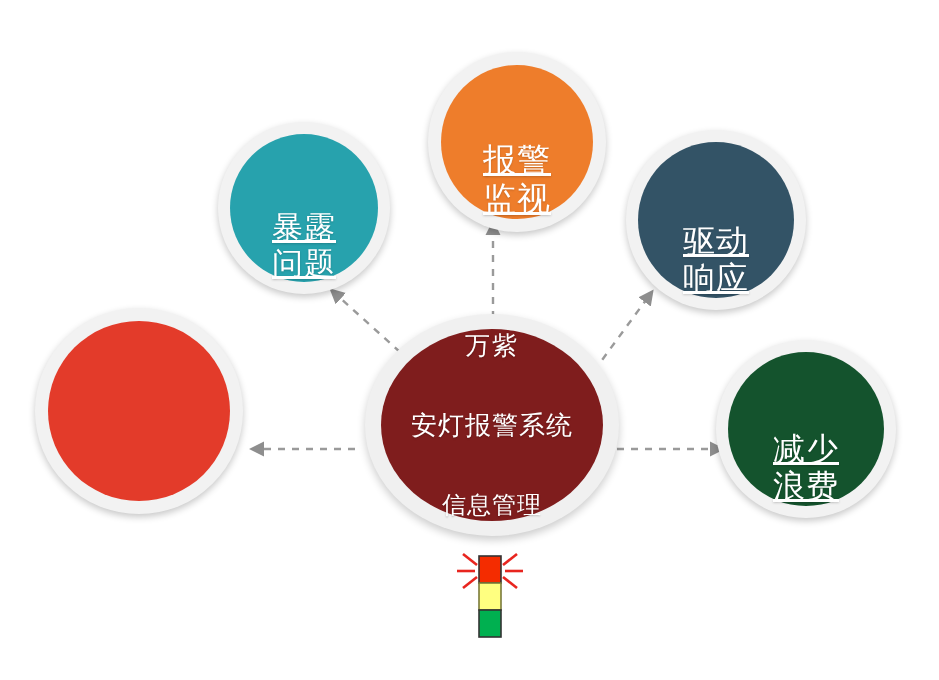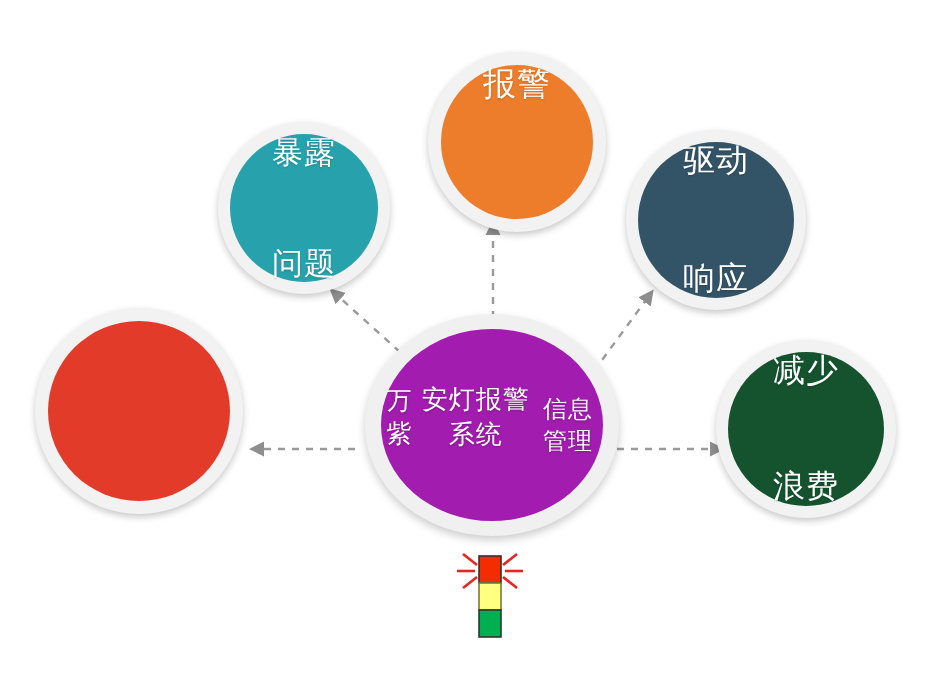--- a/index.html
+++ b/index.html
@@ -37,26 +37,27 @@
     z-index: 3;
     display: flex;
     align-items: center;
     justify-content: center;
   }
   .bubble .core {
     border-radius: 50%;
     display: flex;
     flex-direction: column;
     align-items: center;
-    justify-content: space-between;
+    justify-content: flex-end;
     color: #ffffff;
     text-align: center;
     line-height: 1.18;
     letter-spacing: 1px;
     text-shadow: 0 1px 2px rgba(0,0,0,0.18);
+    text-decoration: underline;
   }
   .bubble .core .ln {
     display: block;
     white-space: nowrap;
   }
 
   
   #hub {
     position: absolute;
     left: 365px;
@@ -68,26 +69,26 @@
     box-shadow: 0 4px 9px rgba(0,0,0,0.20);
     z-index: 4;
     display: flex;
     align-items: center;
     justify-content: center;
   }
   #hub .core {
     width: 222px;
     height: 192px;
     border-radius: 50%;
-    background: #a21caf;
+    background: #7f1d1d;
     color: #fff;
     display: flex;
-    flex-direction: row;
-    align-items: center;
-    justify-content: flex-end;
+    flex-direction: column;
+    align-items: center;
+    justify-content: space-between;
     text-align: center;
     text-shadow: 0 1px 2px rgba(0,0,0,0.25);
   }
   #hub .core .l1 { font-size: 25px; letter-spacing: 2px; margin-bottom: 16px; }
   #hub .core .l2 { font-size: 26px; letter-spacing: 1px; margin-bottom: 16px; }
   #hub .core .l3 { font-size: 24px; letter-spacing: 1px; }
 
   
   #andon {
     position: absolute;
@@ -135,20 +136,21 @@
     </g>
 
     <g>
       <line x1="617" y1="449" x2="712" y2="449" stroke="#9a9a9a" stroke-width="2.4" stroke-dasharray="7,7" marker-end="url(#ahead)"></line>
     </g>
   </svg>
 
   <div class="bubble" style="left:428px; top:52px; width:178px; height:180px;">
     <div class="core" style="width:152px; height:154px; background:#ee7d2b; font-size:33px;">
       <span class="ln">报警</span>
+      <span class="ln">监视</span>
     </div>
   </div>
 
   <div class="bubble" style="left:218px; top:122px; width:172px; height:172px;">
     <div class="core" style="width:148px; height:148px; background:#27a2ad; font-size:31px;">
       <span class="ln">暴露</span>
       <span class="ln">问题</span>
     </div>
   </div>
 

